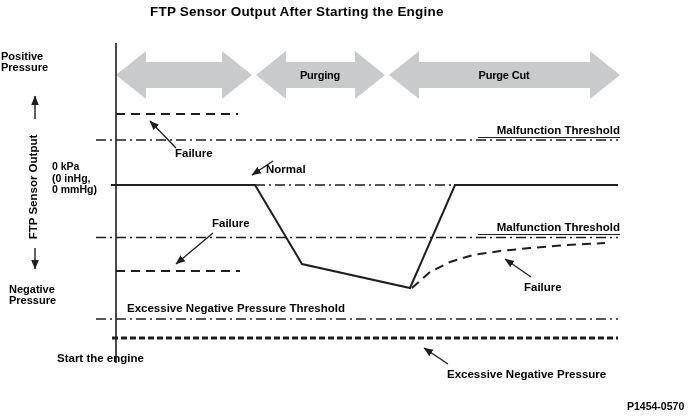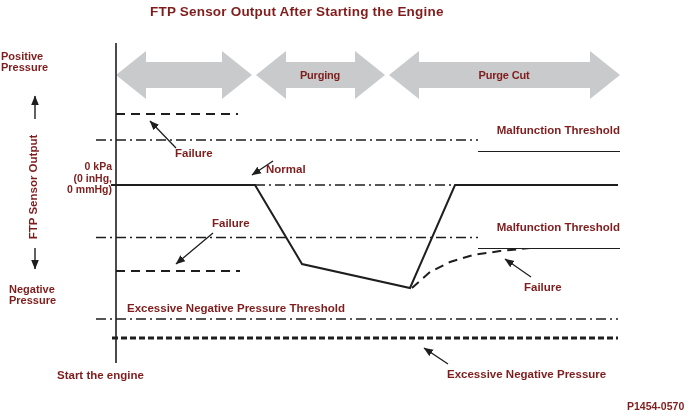--- a/index.html
+++ b/index.html
@@ -1,32 +1,32 @@
 <!DOCTYPE html>
 <html><head>
 <meta charset="utf-8">
 <style>
   html,body{margin:0;padding:0;background:#ffffff;}
   #canvas{
     position:relative;width:697px;height:420px;background:#ffffff;
-    font-family:"Liberation Sans",sans-serif;color:#7f1d1d;overflow:hidden;
+    font-family:"Liberation Sans",sans-serif;color:#000000;overflow:hidden;
   }
   #plot-svg{position:absolute;left:0;top:0;width:697px;height:420px;}
   .lbl{position:absolute;font-weight:bold;font-size:11.5px;line-height:12px;white-space:pre-line;}
   .title{left:150px;top:6px;font-size:13.5px;letter-spacing:.2px;}
   .pos-press{left:1px;top:51px;font-size:11px;line-height:11px;}
   .neg-press{left:9px;top:284px;font-size:11px;line-height:11px;}
   .ftp-axis{left:33px;top:187px;transform:translate(-50%,-50%) rotate(-90deg);white-space:nowrap;}
-  .zero-lbl{left:52px;top:161px;width:60px;text-align:right;font-size:10.5px;line-height:11.5px;}
-  .start-engine{left:57px;top:369px;}
+  .zero-lbl{left:52px;top:161px;width:60px;text-align:left;font-size:10.5px;line-height:11.5px;}
+  .start-engine{left:57px;top:352px;}
   .phase-lbl{top:69px;transform:translateX(-50%);font-size:11px;letter-spacing:-.2px;white-space:nowrap;}
   .phase-1{left:184px;}
   .phase-2{left:320px;}
   .phase-3{left:504px;}
-  .thr-lbl{width:142px;text-align:right;background:#ffffff;border-bottom:1.5px solid #1e1e1e;padding-bottom:15px;}
+  .thr-lbl{width:142px;text-align:right;background:#ffffff;border-bottom:1.5px solid #1e1e1e;padding-bottom:1px;}
   .thr-upper{left:478px;top:124px;}
   .thr-lower{left:478px;top:221px;}
   .exc-thr{left:127px;top:302px;}
   .failure-1{left:175px;top:147px;}
   .normal-lbl{left:266px;top:147px;margin-top:16px;}
   .failure-2{left:212px;top:217px;}
   .failure-3{left:524px;top:281px;}
   .exc-neg{left:447px;top:368px;}
   .fig-code{left:627px;top:400px;font-weight:bold;font-size:10.5px;}
 </style>

